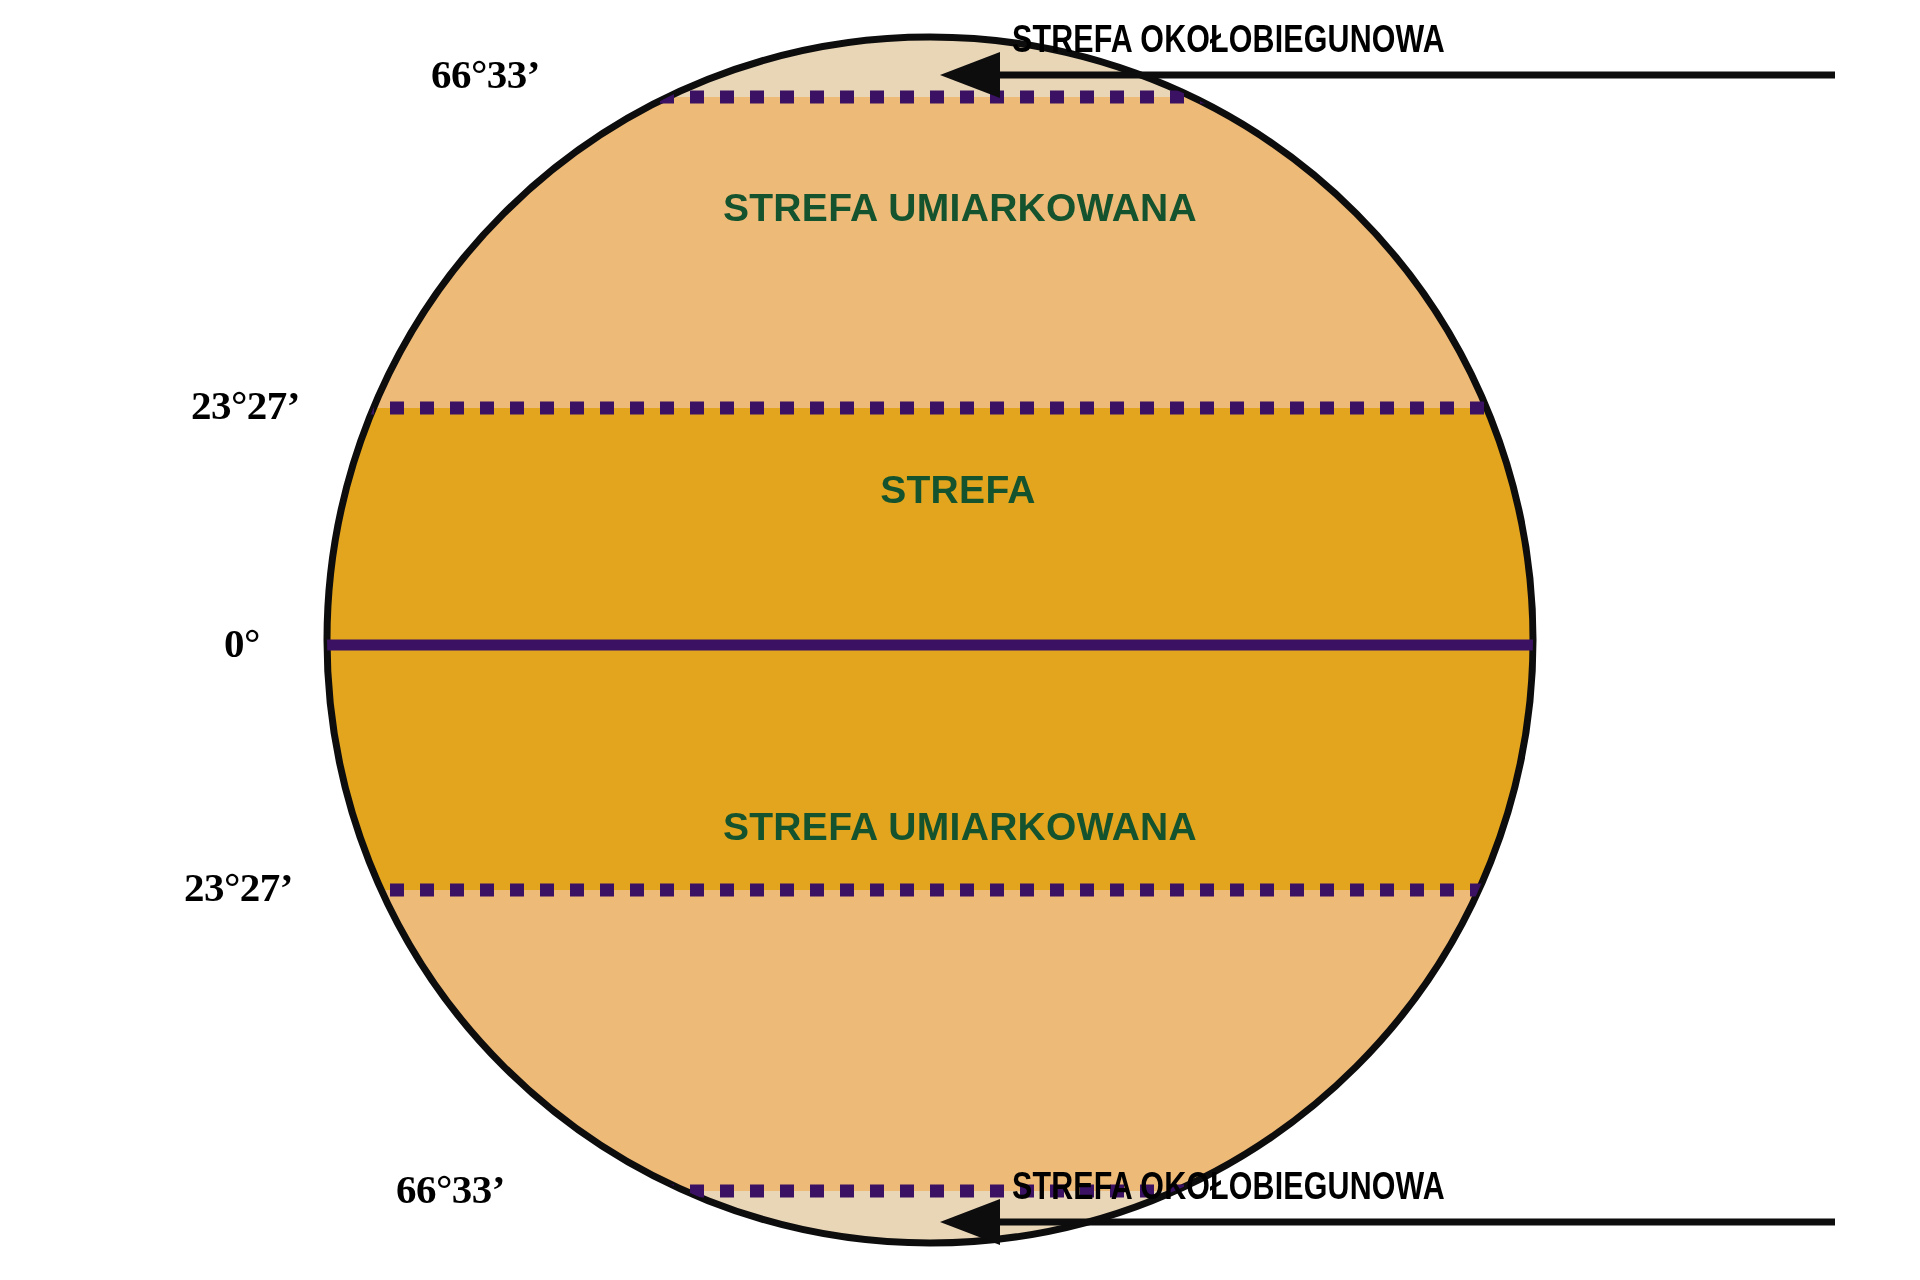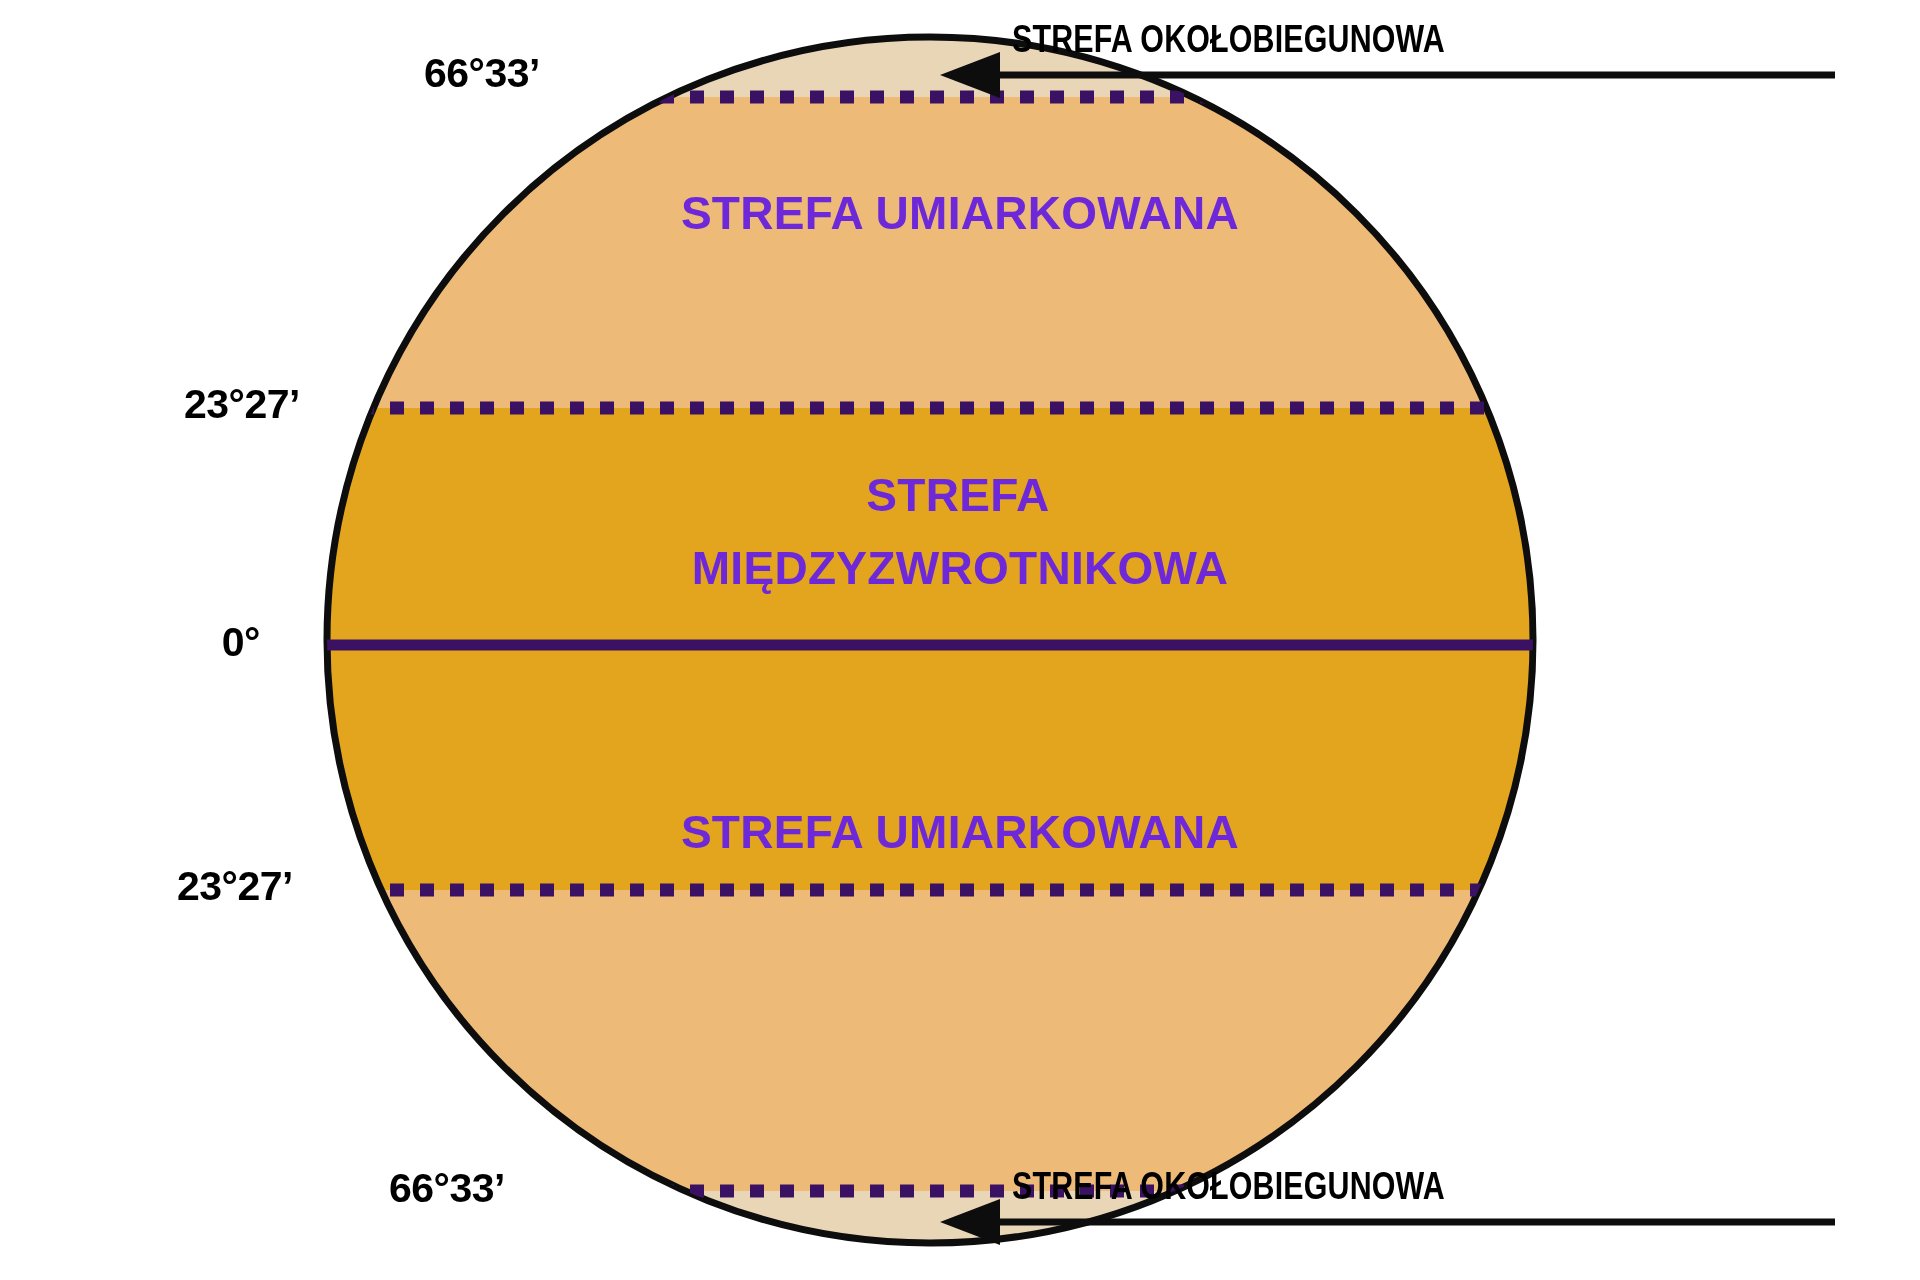--- a/index.html
+++ b/index.html
@@ -21,34 +21,34 @@
   }
   #globe-svg {
     position: absolute;
     left: 0;
     top: 0;
     width: 1920px;
     height: 1280px;
   }
   .lat-label {
     position: absolute;
-    font-family: Liberation Sans, sans-serif;
+    font-family: Liberation Serif, serif;
     font-weight: bold;
     font-size: 41px;
     color: #000000;
     white-space: nowrap;
     letter-spacing: -0.5px;
     text-align: right;
   }
   .zone-label {
     position: absolute;
     font-family: "Liberation Sans", sans-serif;
     font-weight: bold;
-    font-size: 46px;
-    color: #6d28d9;
+    font-size: 39px;
+    color: #14532d;
     white-space: nowrap;
     letter-spacing: 0.3px;
     text-align: center;
   }
   .callout-label {
     position: absolute;
     font-family: "Liberation Sans", sans-serif;
     font-weight: bold;
     font-size: 38px;
     color: #000000;
@@ -109,21 +109,20 @@
   <div class="lat-label" style="right:1660px; top:619px;">0°</div>
 
   <div class="lat-label" style="right:1627px; top:863px;">23°27’</div>
 
   <div class="lat-label" style="right:1415px; top:1165px;">66°33’</div>
 
   <div class="zone-label" style="left:0; right:0; top:186px;">STREFA UMIARKOWANA</div>
 
   <div class="zone-label" style="left:0; right:4px; top:468px;">STREFA</div>
 
-  <div class="zone-label" style="left:0; right:0; top:541px;">MIĘDZYZWROTNIKOWA</div>
 
   <div class="zone-label" style="left:0; right:0; top:805px;">STREFA UMIARKOWANA</div>
 
   <div class="callout-label" style="left:1012px; top:18px;">STREFA OKOŁOBIEGUNOWA</div>
 
   <div class="callout-label" style="left:1012px; top:1165px;">STREFA OKOŁOBIEGUNOWA</div>
 
 </div>
 
 </body></html>

